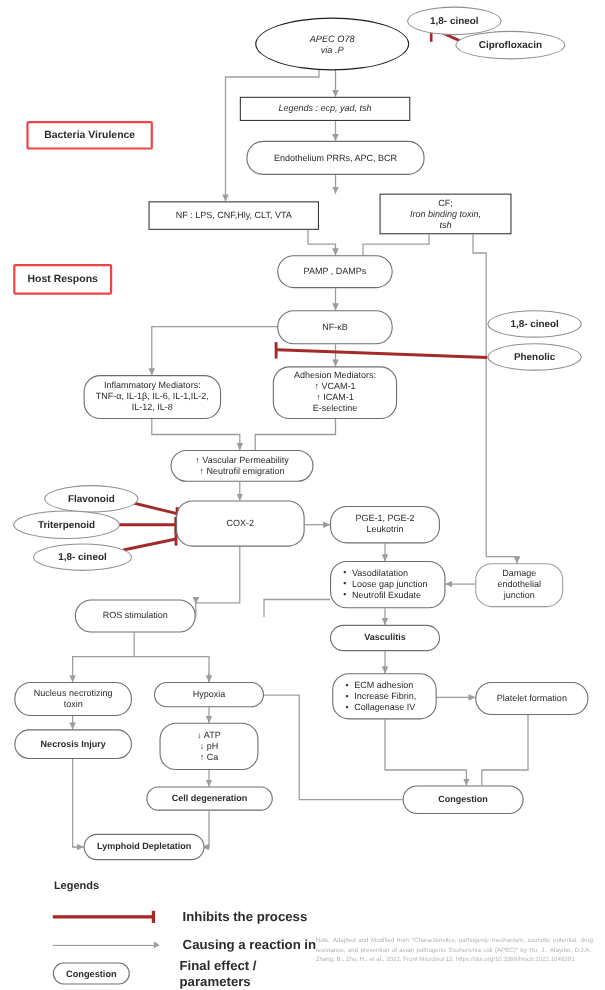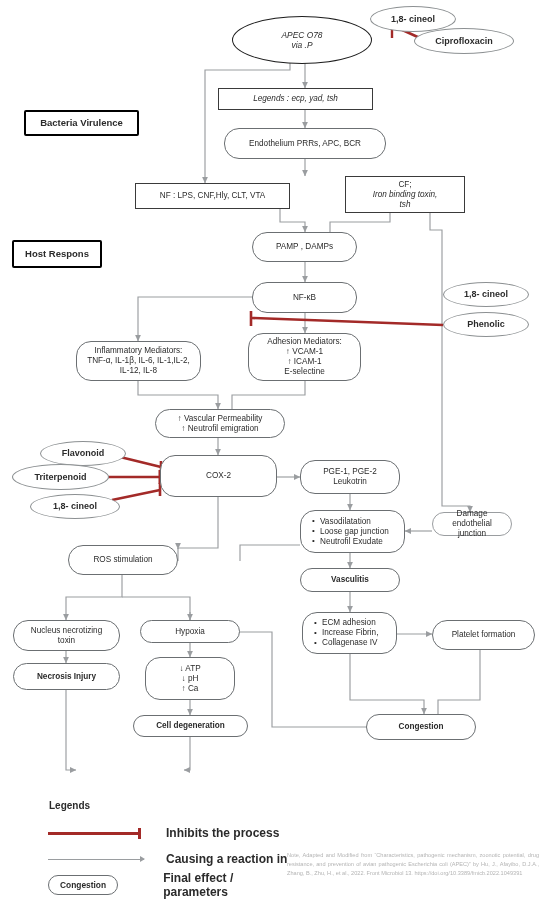--- a/index.html
+++ b/index.html
@@ -43,21 +43,21 @@
     font-weight: bold;
     font-size: 9px;
   }
   .node.oval-main {
     border-radius: 50%;
     border: 1.8px solid #1d1d1d;
     font-style: italic;
     font-size: 8.4px;
   }
   .node.section {
-    border: 2px solid #000000;
+    border: 2px solid #ef4444;
     font-weight: bold;
     font-size: 9.5px;
     border-radius: 2px;
     background: #fff;
   }
   .node .lines { width: 100%; }
   .node .l { display: block; }
   .bullets {
     text-align: left;
     padding-left: 7px;
@@ -322,21 +322,21 @@
   </div>
 
   <div class="node rounded" style="left:300px; top:510px; width:105px; height:43px;">
     <span class="lines bullets">
       <span class="l">Vasodilatation</span>
       <span class="l">Loose gap junction</span>
       <span class="l">Neutrofil Exudate</span>
     </span>
   </div>
 
-  <div class="node rounded thin" style="left:432px; top:512px; width:80px; height:24px;">
+  <div class="node rounded thin" style="left:432px; top:512px; width:80px; height:40px;">
     <span class="lines">
       <span class="l">Damage</span>
       <span class="l">endothelial</span>
       <span class="l">junction</span>
     </span>
   </div>
 
   <div class="node rounded bold" style="left:300px; top:568px; width:100px; height:24px;">
     <span>Vasculitis</span>
   </div>
@@ -381,20 +381,23 @@
   </div>
 
   <div class="node rounded bold" style="left:366px; top:714px; width:110px; height:26px;">
     <span>Congestion</span>
   </div>
 
   <div class="node rounded bold" style="left:133px; top:715px; width:115px; height:22px;">
     <span>Cell degeneration</span>
   </div>
 
+  <div class="node rounded bold" style="left:76px; top:758px; width:110px; height:24px;">
+    <span>Lymphoid Depletation</span>
+  </div>
 
   <div id="legend">
     <div class="lg-title">Legends</div>
 
     <div class="lg-row">
       <div class="lg-key">
         <div class="lg-inhibit"></div>
       </div>
       <div class="lg-text">Inhibits the process</div>
     </div>

